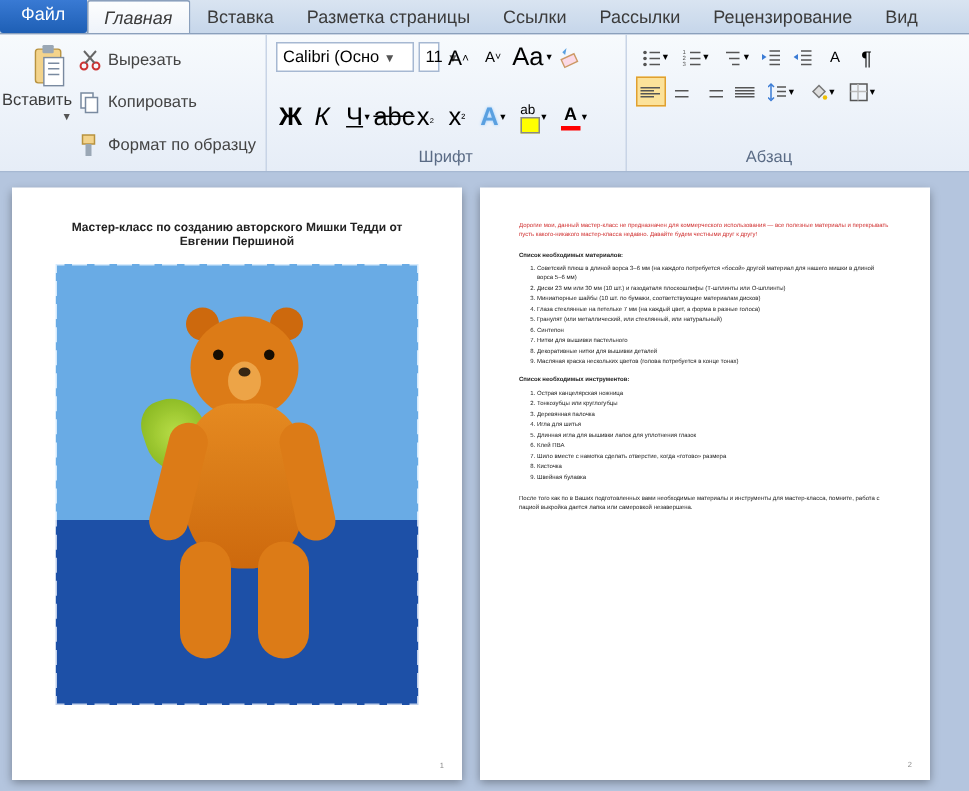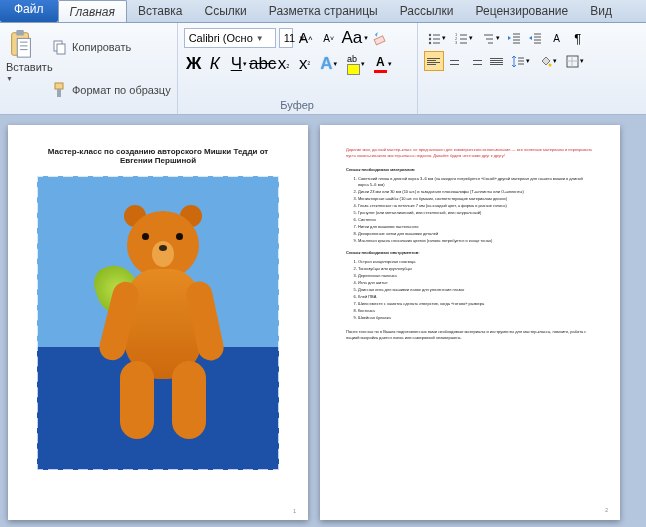--- a/index.html
+++ b/index.html
@@ -10,21 +10,21 @@
   .file-tab { height: 23px; padding: 3px 14px 0; background: linear-gradient(#3a7bd5,#1e5fb5); color: #fff; font-size: 12px; border-radius: 0 0 2px 2px; cursor: pointer; }
   .tab { height: 22px; padding: 4px 11px 0; color: #3b3b3b; font-size: 12px; cursor: pointer; }
   .tab.active { background: linear-gradient(#fdfefe,#eef3fa); border: 1px solid #8ba0bc; border-bottom: none; border-radius: 2px 2px 0 0; font-style: italic; }
 
   
   .ribbon { display: flex; height: 92px; background: linear-gradient(#f7fafd,#e6edf7); border-bottom: 1px solid #a6b8d2; }
   .group { display: flex; flex-direction: column; padding: 2px 6px; border-right: 1px solid #c8d4e6; }
   .group-body { flex: 1; display: flex; }
   .group-label { text-align: center; font-size: 11px; color: #5a6b85; padding: 1px 0; }
 
-  .big-btn { width: 42px; display: flex; flex-direction: column; align-items: flex-start; justify-content: flex-start; padding-top: 4px; cursor: pointer; }
+  .big-btn { width: 42px; display: flex; flex-direction: column; align-items: flex-end; justify-content: flex-start; padding-top: 4px; cursor: pointer; }
   .big-btn .ic { width: 30px; height: 30px; }
   .big-btn span { font-size: 11px; color: #3b3b3b; margin-top: 2px; }
 
   .stack { display: flex; flex-direction: column; justify-content: space-around; padding: 2px 0 2px 4px; gap: 2px; }
   .small-btn { display: flex; align-items: center; gap: 4px; font-size: 11px; color: #444; cursor: pointer; height: 20px; }
   .small-btn .ic { width: 16px; height: 16px; }
 
   .font-row1 { display: flex; align-items: center; gap: 3px; }
   .combo { height: 20px; background: #fff; border: 1px solid #a6b8d2; display: flex; align-items: center; padding: 0 2px 0 4px; font-size: 11px; }
   .combo .arr { margin-left: 3px; font-size: 8px; color: #555; }
@@ -69,22 +69,22 @@
   .page2 li { margin-bottom: 1px; }
   .pgnum { position:absolute; bottom:6px; right:12px; font-size:5px; color:#888; }
 </style>
 </head>
 <body>
 
 <div class="tabstrip">
   <div class="file-tab">Файл</div>
   <div class="tab active">Главная</div>
   <div class="tab">Вставка</div>
+  <div class="tab">Разметка страницы</div>
   <div class="tab">Ссылки</div>
-  <div class="tab">Разметка страницы</div>
   <div class="tab">Рассылки</div>
   <div class="tab">Рецензирование</div>
   <div class="tab">Вид</div>
 </div>
 
 <div class="ribbon">
 
   <div class="group">
     <div class="group-body">
       <div class="big-btn">
@@ -93,38 +93,46 @@
             <rect x="11" y="1" width="8" height="6" rx="1" fill="#9aa7b5"></rect>
             <rect x="12" y="10" width="14" height="20" fill="#fff" stroke="#7a8aa0"></rect>
             <path d="M15 14h8M15 18h8M15 22h8" stroke="#7a8aa0"></path>
           </svg>
         <span>Вставить</span>
         <span style="font-size:7px;color:#555">▼</span>
       </div>
       <div class="stack">
         <div class="small-btn">
           <svg class="ic" viewBox="0 0 16 16">
+              <circle cx="4" cy="12" r="2.3" fill="none" stroke="#c33" stroke-width="1.3"></circle>
+              <circle cx="12" cy="12" r="2.3" fill="none" stroke="#c33" stroke-width="1.3"></circle>
+              <path d="M5 10L12 2M11 10L4 2" stroke="#666" stroke-width="1.3"></path>
+            </svg>
+          <span>Вырезать</span>
+        </div>
+        <div class="small-btn">
+          <svg class="ic" viewBox="0 0 16 16">
               <rect x="2" y="2" width="8" height="10" fill="#fff" stroke="#7a8aa0"></rect>
               <rect x="5" y="5" width="8" height="10" fill="#fff" stroke="#7a8aa0"></rect>
             </svg>
           <span>Копировать</span>
         </div>
         <div class="small-btn">
           <svg class="ic" viewBox="0 0 16 16">
               <rect x="3" y="1" width="8" height="6" fill="#f3d38b" stroke="#b8923f"></rect>
               <rect x="5" y="7" width="4" height="8" fill="#9aa7b5"></rect>
             </svg>
           <span>Формат по образцу</span>
         </div>
       </div>
     </div>
   </div>
 
   <div class="group" style="min-width:240px">
-    <div class="group-body" style="flex-direction:column;gap:2px;padding-top:3px">
+    <div class="group-body" style="flex-direction:column;gap:16px;padding-top:3px">
       <div class="font-row1">
         <div class="combo" style="width:92px">
           <span>Calibri (Осно</span>
             <span class="arr">▼</span>
         </div>
         <div class="combo" style="width:14px">
           <span>11</span>
             <span class="arr">▼</span>
         </div>
         <div class="sq" title="A^">
@@ -181,21 +189,21 @@
           </div>
         <div class="sq drop">
             <div style="display:flex;flex-direction:column;align-items:center">
               <span style="font-size:12px;font-weight:bold">A</span>
               <div class="fcbox"></div>
             </div>
             <span style="font-size:7px;margin-left:1px">▾</span>
           </div>
       </div>
     </div>
-    <div class="group-label">Буфер</div>
+    <div class="group-label">Шрифт</div>
   </div>
 
   <div class="group" style="min-width:190px;border-right:none">
     <div class="group-body" style="flex-direction:column;gap:3px;padding-top:3px">
       <div class="para-row">
         <div class="sq drop">
             <svg width="13" height="13" viewBox="0 0 13 13">
               <circle cx="2" cy="3" r="1.2" fill="#555"></circle>
               <circle cx="2" cy="7" r="1.2" fill="#555"></circle>
               <circle cx="2" cy="11" r="1.2" fill="#555"></circle>
@@ -286,20 +294,21 @@
           </div>
         <div class="sq drop">
             <svg width="13" height="13" viewBox="0 0 13 13">
               <rect x="1" y="1" width="11" height="11" fill="none" stroke="#555"></rect>
               <path d="M1 6h11M6 1v11" stroke="#bbb"></path>
             </svg>
             <span style="font-size:7px;margin-left:1px">▾</span>
           </div>
       </div>
     </div>
+    <div class="group-label">Абзац</div>
   </div>
 </div>
 
 <div class="docarea">
 
   <div class="page">
     <h4>Мастер-класс по созданию авторского Мишки Тедди от Евгении Першиной</h4>
     <div class="photo">
       <div class="bear">
         <div class="bear1"></div>

